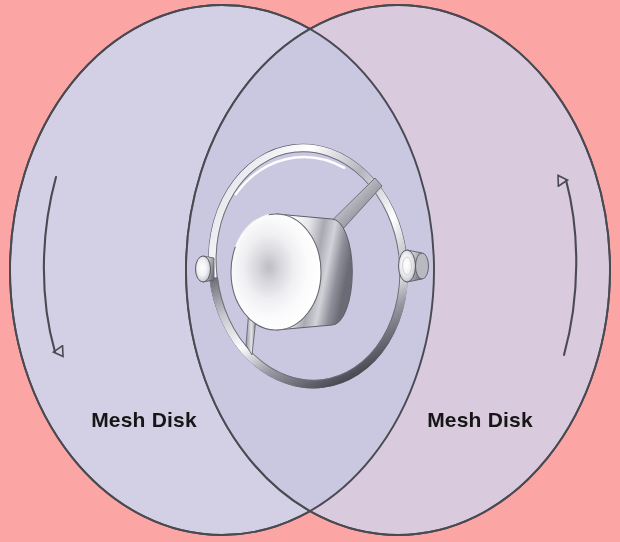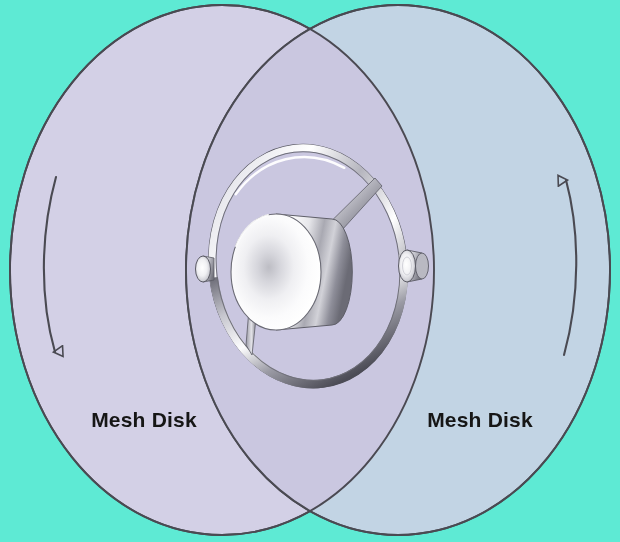--- a/index.html
+++ b/index.html
@@ -10,21 +10,21 @@
   body {
     width: 620px;
     height: 542px;
     font-family: "Liberation Sans", sans-serif;
     overflow: hidden;
   }
   #stage {
     position: relative;
     width: 620px;
     height: 542px;
-    background: #5eead4;
+    background: #fca5a5;
   }
   #diagram-svg {
     position: absolute;
     left: 0;
     top: 0;
     width: 620px;
     height: 542px;
   }
   .disk-label {
     font-family: "Liberation Sans", sans-serif;

